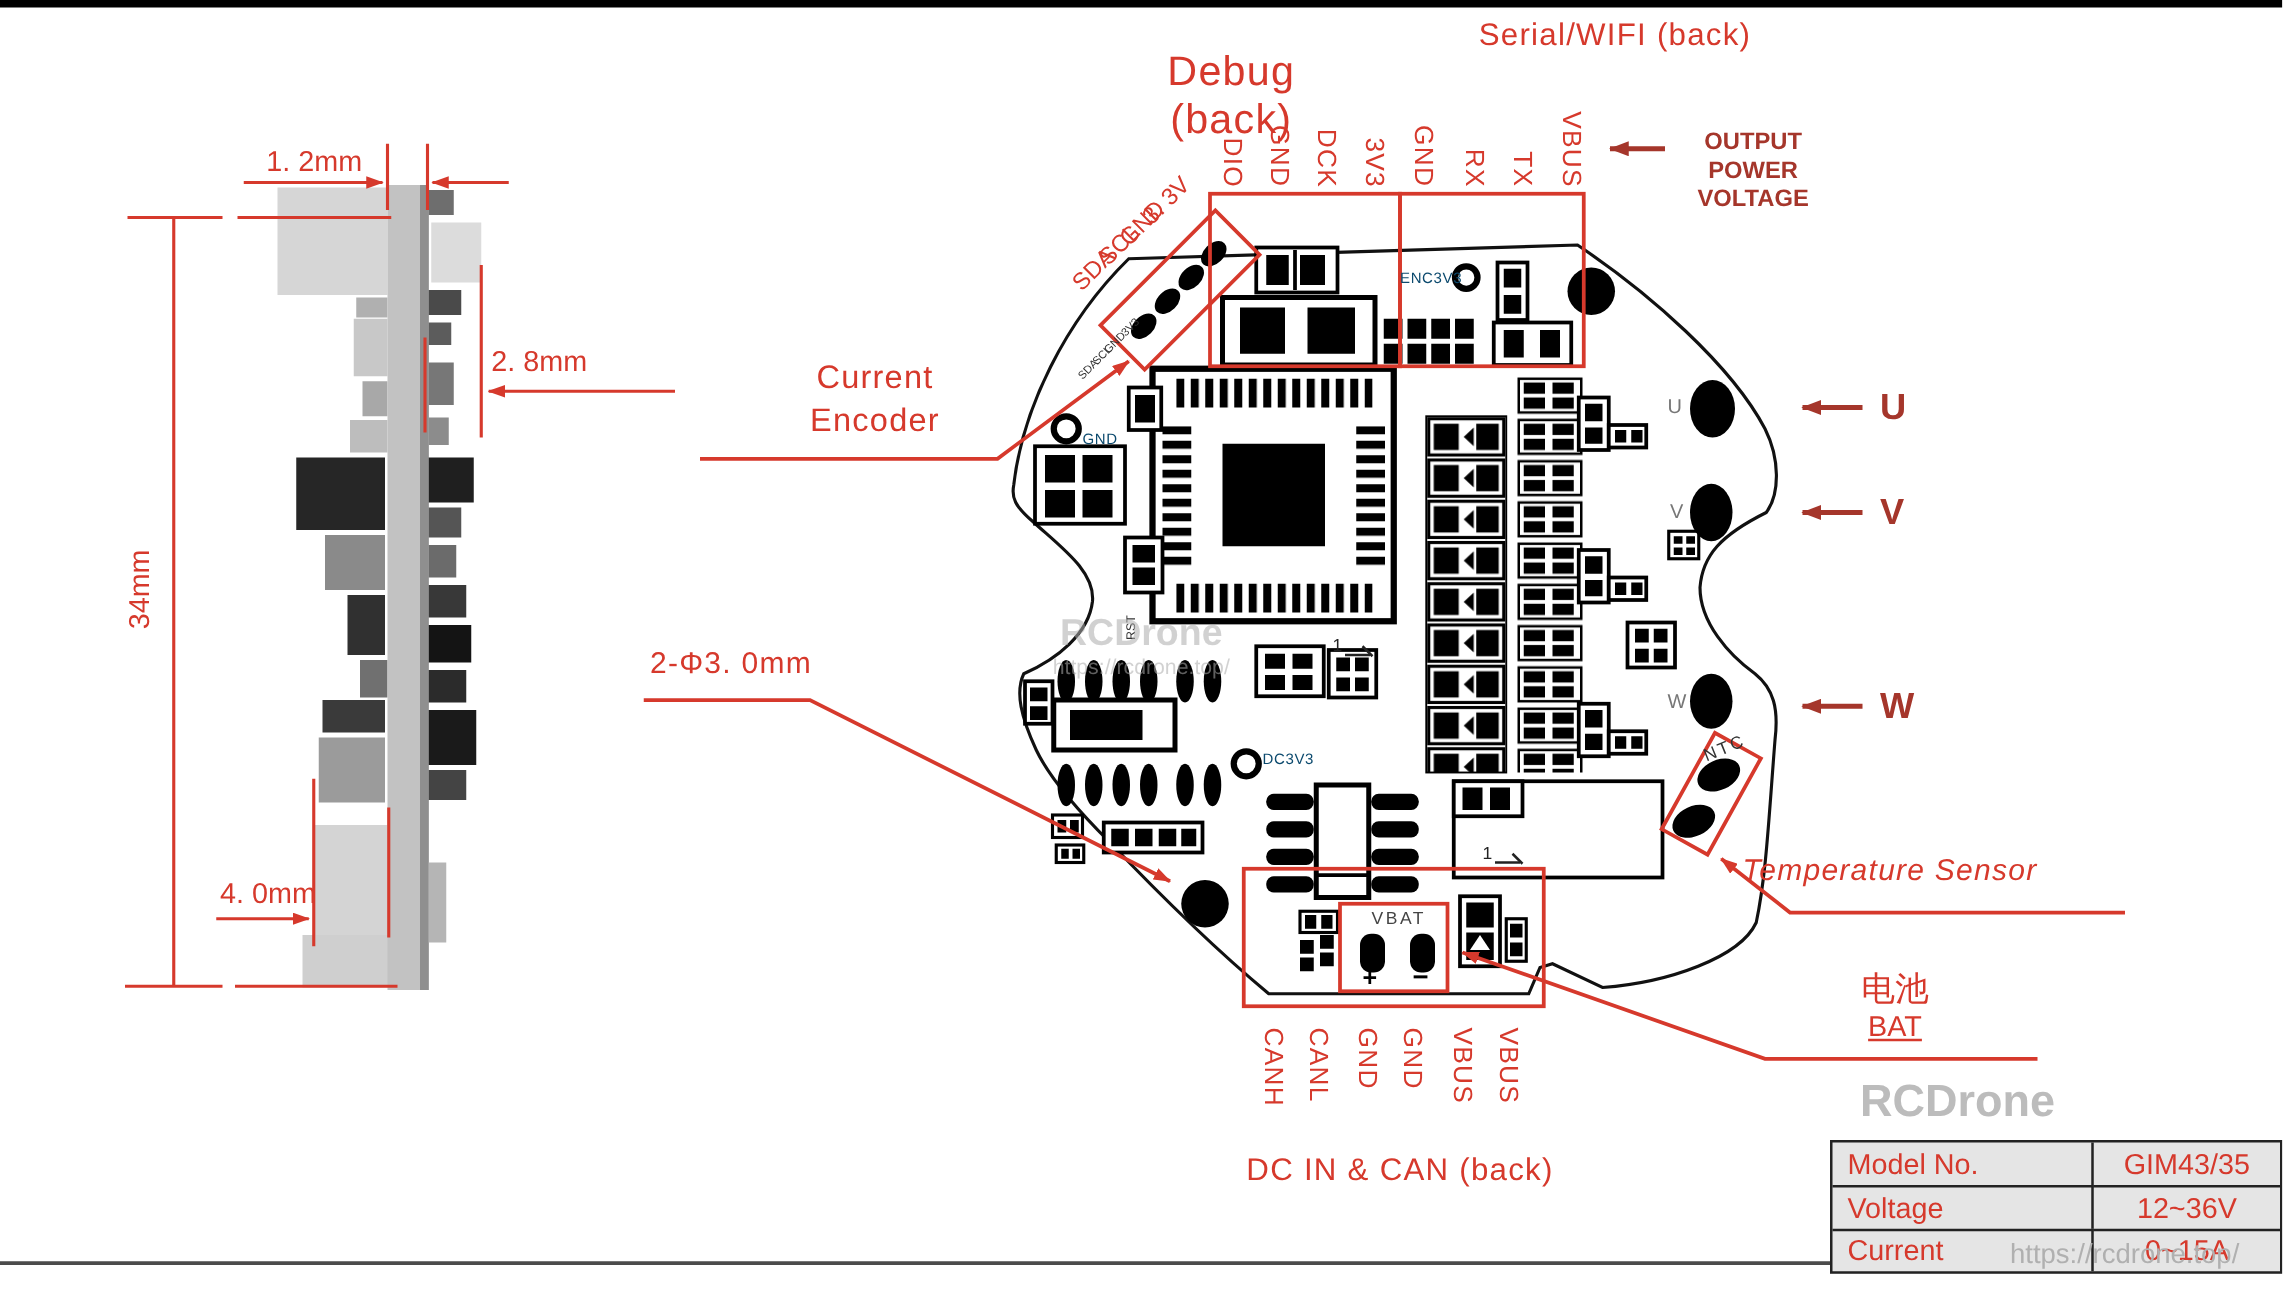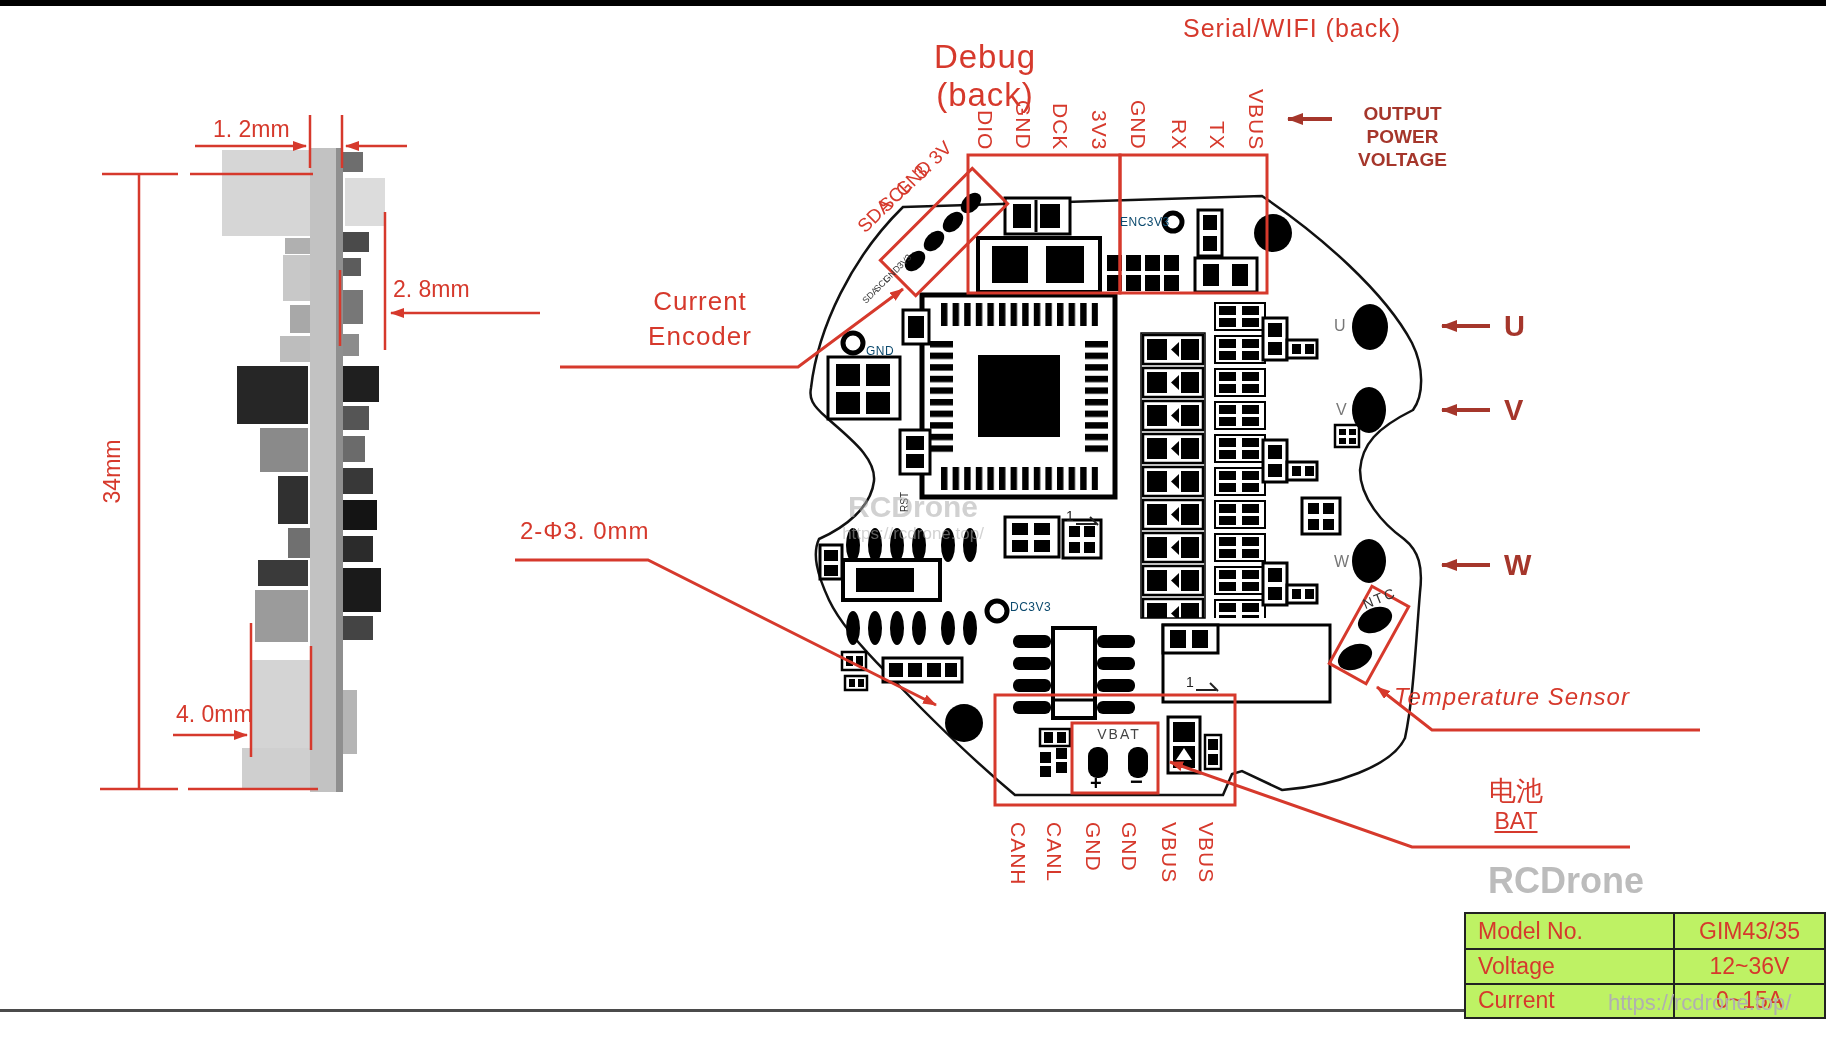--- a/index.html
+++ b/index.html
@@ -8,21 +8,21 @@
   .abs{position:absolute;}
   .red{color:#d6392c;text-align:center;}
   .dred{color:#a5362b;font-weight:bold;}
   .ctr{text-align:center;}
   .vtext{writing-mode:vertical-rl;text-orientation:mixed;font-size:21px;color:#d6392c;letter-spacing:1px;}
   .silk{color:#0c4a6e;font-size:12px;letter-spacing:0.5px;}
   .dimtxt{font-size:23px;color:#d6392c;white-space:nowrap;}
   .wm{color:#adadad;font-weight:bold;}
   svg{position:absolute;left:0;top:0;}
   #spec-table{display:grid;grid-template-columns:209px 1fr;grid-auto-rows:34.3px;
-              border:2px solid #222;background:#bef264;}
+              border:2px solid #222;background:#e5e5e5;}
   #spec-table .cell{border-top:2px solid #222;display:flex;align-items:center;
                     font-size:23px;color:#d6392c;}
   #spec-table .cell.r0{border-top:none;}
   #spec-table .lab{padding-left:12px;border-right:2px solid #222;}
   #spec-table .val{justify-content:center;}
 </style>
 </head>
 <body>
 
 <div class="stage">
@@ -403,20 +403,21 @@
   <div class="abs dred" style="left:1504px;top:310px;font-size:29px;">U</div>
   <div class="abs dred" style="left:1504px;top:394px;font-size:29px;">V</div>
   <div class="abs dred" style="left:1504px;top:549px;font-size:29px;">W</div>
 
   <div class="abs red" style="left:520px;top:517px;font-size:24px;letter-spacing:1px;">2-Φ3. 0mm</div>
   <div class="abs red" style="left:1394px;top:683px;font-size:24px;letter-spacing:1px;font-style:italic;">Temperature Sensor</div>
   <div class="abs red ctr" style="left:1458px;top:776px;width:116px;line-height:30px;">
     <div style="font-size:27px;">电池</div>
     <div style="font-size:23px;text-decoration:underline;">BAT</div>
   </div>
+  <div class="abs red ctr" style="left:985px;top:922px;width:270px;font-size:25px;letter-spacing:1px;">DC IN &amp; CAN (back)</div>
 
   <div class="abs dimtxt" style="left:213px;top:116px;">1. 2mm</div>
   <div class="abs dimtxt" style="left:393px;top:276px;">2. 8mm</div>
   <div class="abs dimtxt ctr" style="left:72px;top:458px;width:80px;transform:rotate(-90deg);">34mm</div>
   <div class="abs dimtxt" style="left:176px;top:701px;">4. 0mm</div>
 
   <div class="abs silk" style="left:1120px;top:215px;">ENC3V3</div>
   <div class="abs silk" style="left:866px;top:344px;">GND</div>
   <div class="abs silk" style="left:1010px;top:600px;">DC3V3</div>
   <div class="abs" style="left:1096px;top:726px;width:46px;text-align:center;font-size:14px;letter-spacing:2px;color:#444;">VBAT</div>

